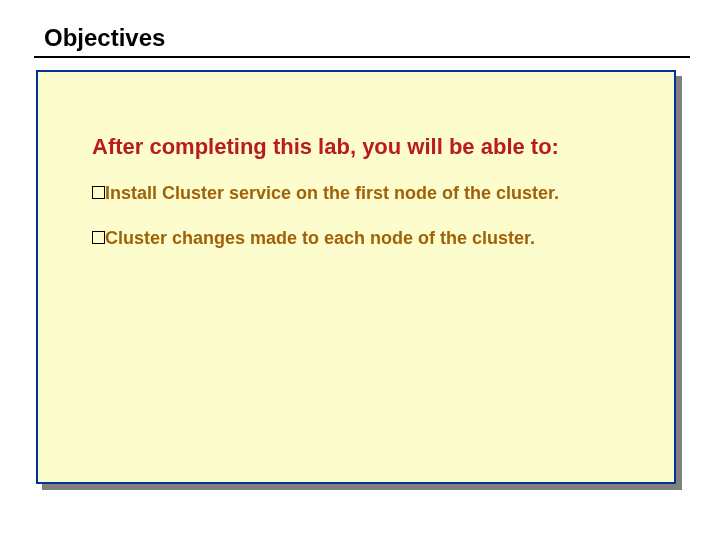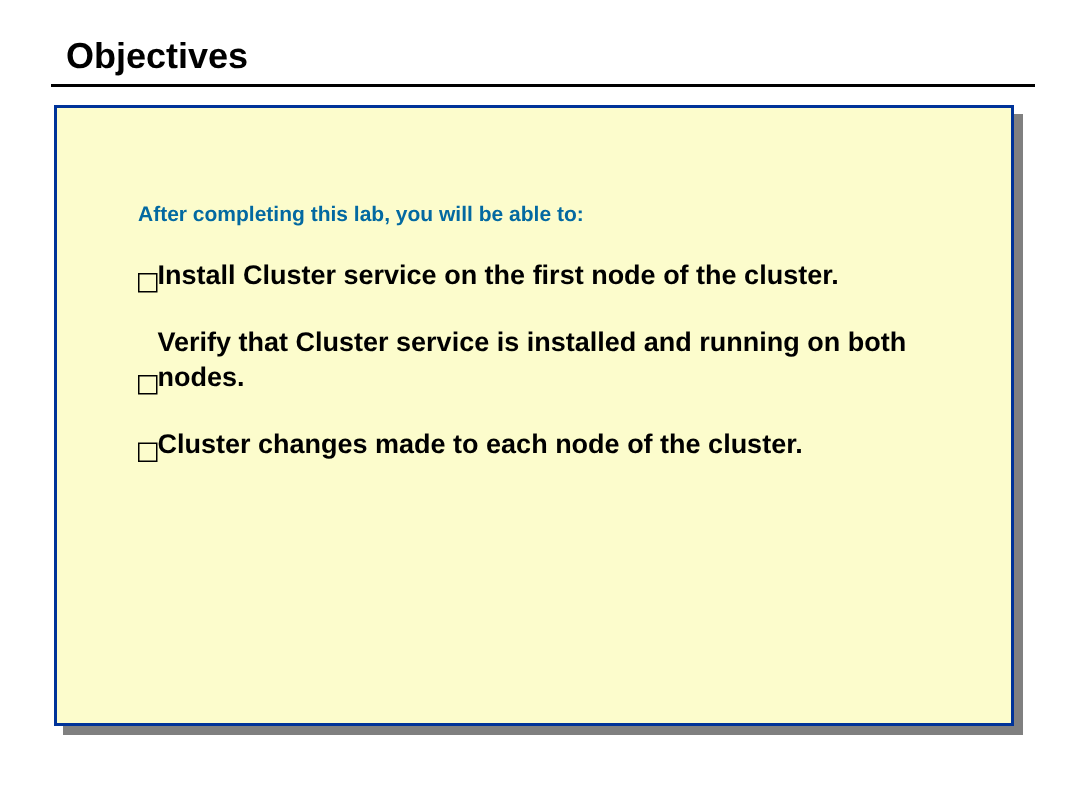--- a/index.html
+++ b/index.html
@@ -38,33 +38,33 @@
     position: absolute;
     top: 70px;
     left: 36px;
     width: 640px;
     height: 414px;
     background: #fcfccc;
     border: 2px solid #003399;
     padding: 62px 32px 32px 54px;
   }
   .intro {
-    font-size: 14px;
+    font-size: 22px;
     font-weight: bold;
-    color: #0369a1;
+    color: #b91c1c;
     margin-bottom: 22px;
   }
   .bullet-item {
     font-size: 18px;
     font-weight: bold;
-    color: #000000;
+    color: #a16207;
     margin-bottom: 22px;
     line-height: 1.28;
     display: flex;
-    align-items: flex-end;
+    align-items: flex-start;
   }
   .bullet-box {
     display: inline-block;
     width: 13px;
     height: 13px;
     border: 1.5px solid #000000;
     flex: 0 0 auto;
     margin-top: 4px;
     margin-right: 0px;
   }
@@ -80,20 +80,16 @@
   <div class="title-underline"></div>
   <div class="panel-shadow"></div>
   <div class="panel">
     <div class="intro">After completing this lab, you will be able to:</div>
     <div class="bullet-item">
       <span class="bullet-box"></span>
       <span class="bullet-text">Install Cluster service on the first node of the cluster.</span>
     </div>
     <div class="bullet-item">
       <span class="bullet-box"></span>
-      <span class="bullet-text">Verify that Cluster service is installed and running on both nodes.</span>
-    </div>
-    <div class="bullet-item">
-      <span class="bullet-box"></span>
       <span class="bullet-text">Cluster changes made to each node of the cluster.</span>
     </div>
   </div>
 </div>
 
 </body></html>

